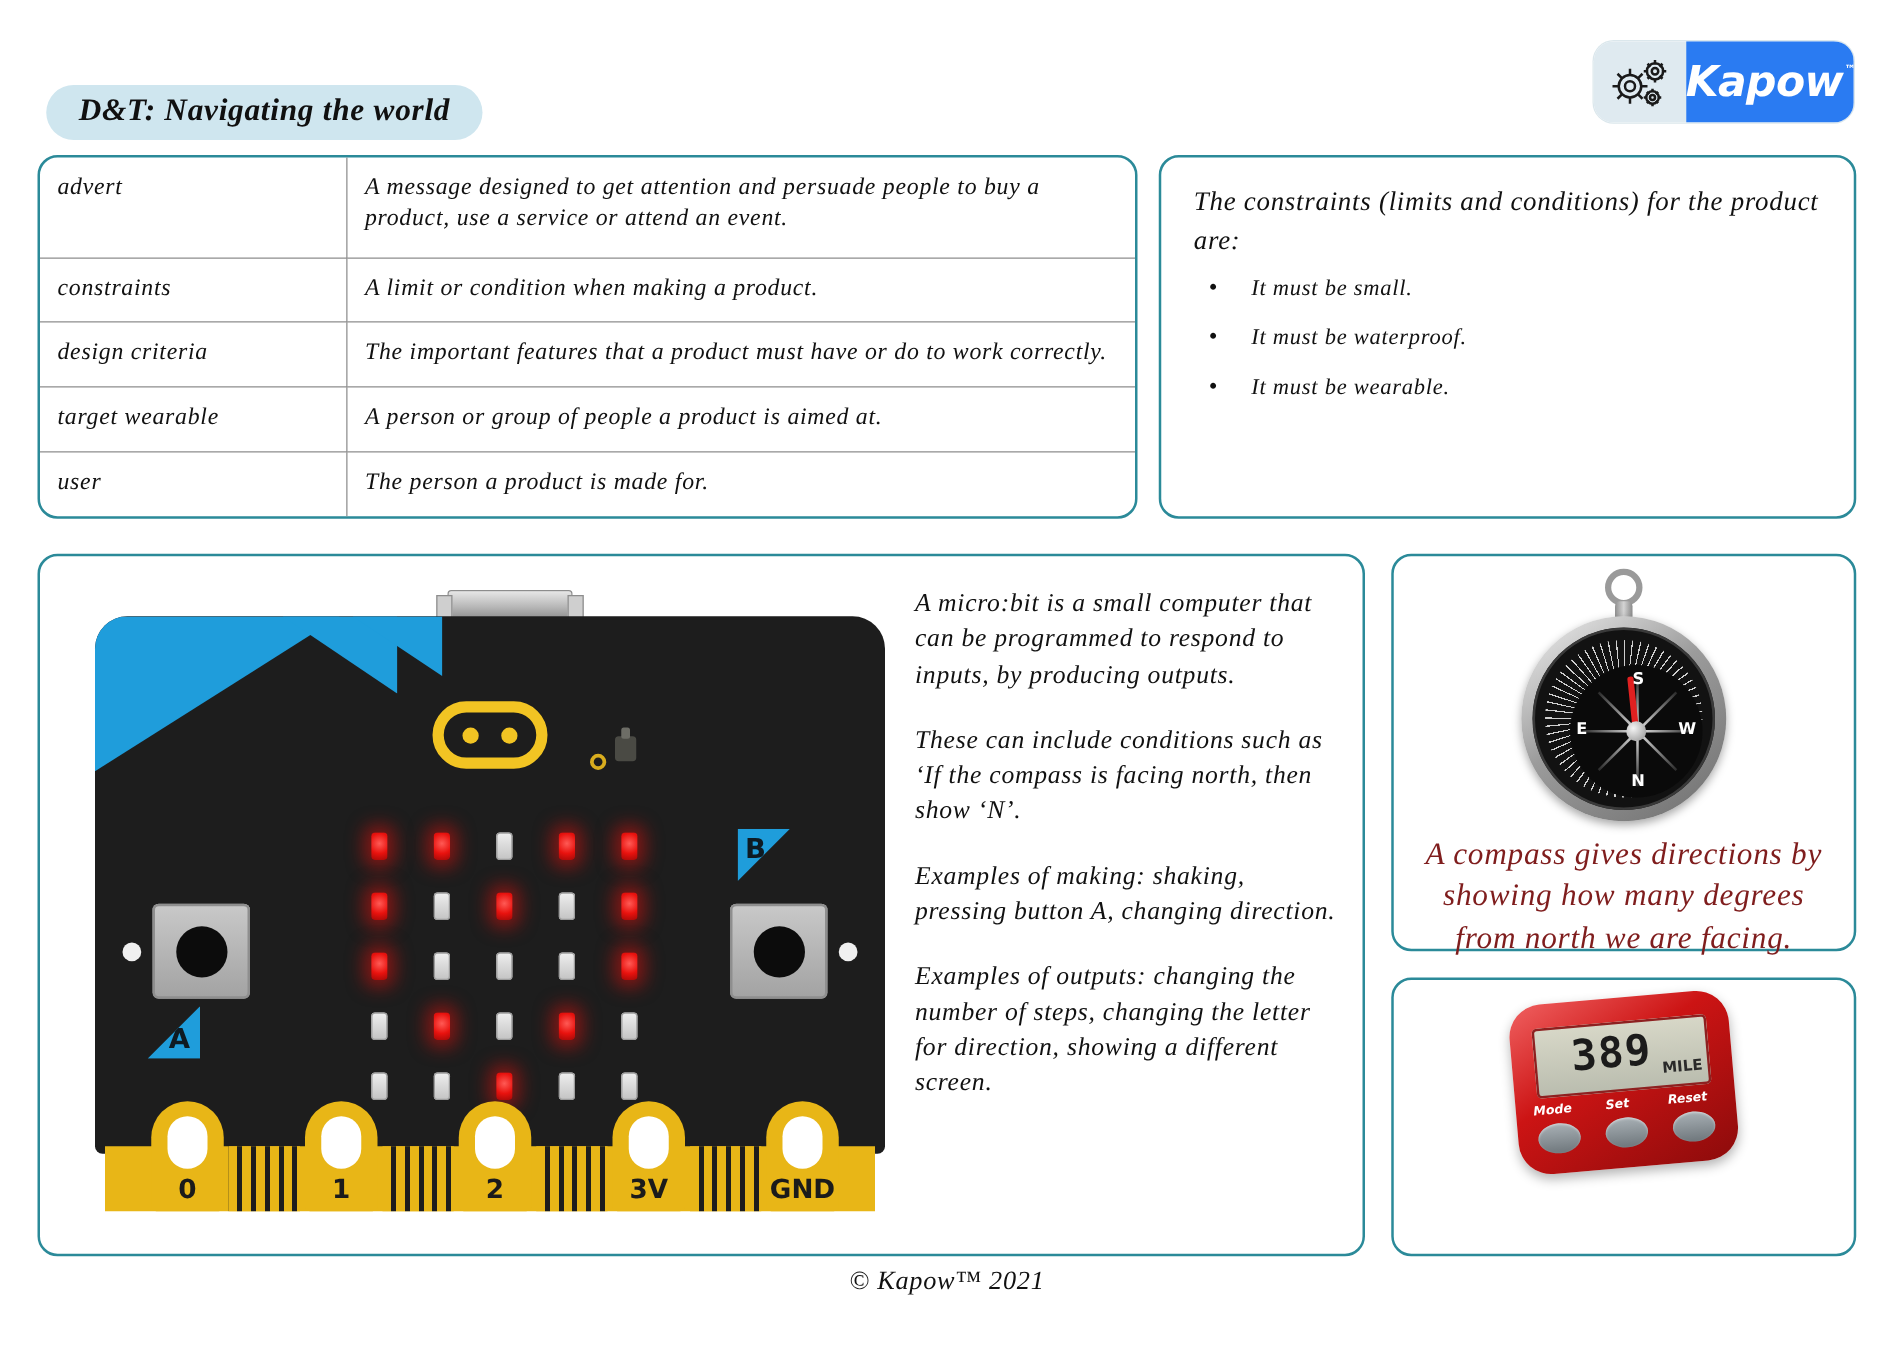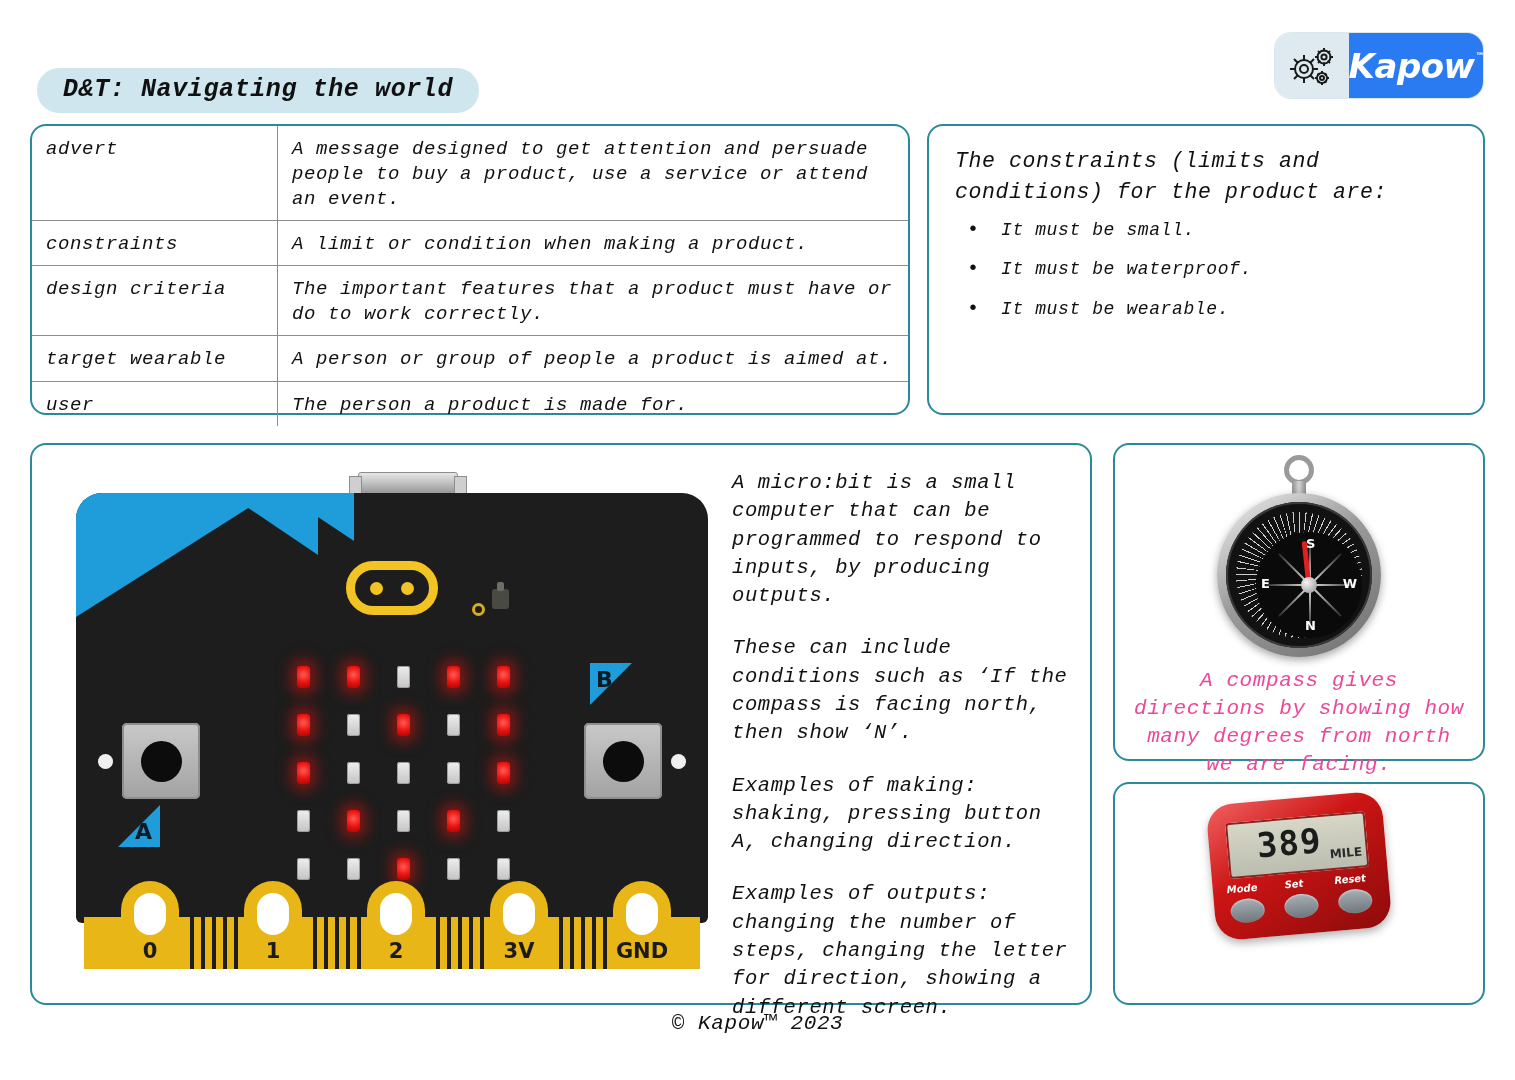--- a/index.html
+++ b/index.html
@@ -8,21 +8,21 @@
   }
   body {
     width: 1515px;
     height: 1080px;
     background: #ffffff;
     font-family: "DejaVu Sans", "Liberation Sans", sans-serif;
     position: relative;
     overflow: hidden;
   }
   .hand {
-    font-family: Liberation Mono, monospace;
+    font-family: Liberation Serif, serif;
     font-style: italic;
     letter-spacing: 0.6px;
   }
 
   
   #header {
     position: absolute;
     left: 0; top: 0;
     width: 1515px; height: 118px;
   }
@@ -421,23 +421,23 @@
     left: 50%; top: 50%;
     width: 16px; height: 16px;
     margin: -8px 0 0 -8px;
     border-radius: 50%;
     background: radial-gradient(circle at 35% 35%, #f4f4f4, #8f8f8f);
   }
   .card-caption {
     position: absolute;
     left: 14px; right: 14px;
     text-align: center;
-    font-size: 21px;
+    font-size: 25px;
     line-height: 1.33;
-    color: #ec4899;
+    color: #7f1d1d;
   }
   #compass-caption { top: 222px; }
 
   
   #pedometer-box { left: 1113px; top: 782px; width: 372px; height: 223px; }
   #ped-art {
     position: absolute;
     left: 0; right: 0; top: 8px;
     height: 150px;
   }
@@ -712,13 +712,13 @@
       <span class="ped-lbl" id="ped-lbl-1">Mode</span>
       <span class="ped-lbl" id="ped-lbl-2">Set</span>
       <span class="ped-lbl" id="ped-lbl-3">Reset</span>
       <div class="ped-btn" id="ped-btn-1"></div>
       <div class="ped-btn" id="ped-btn-2"></div>
       <div class="ped-btn" id="ped-btn-3"></div>
     </div>
   </div>
 </div>
 
-<div id="footer" class="hand">© Kapow™ 2023</div>
+<div id="footer" class="hand">© Kapow™ 2021</div>
 
 </body></html>

